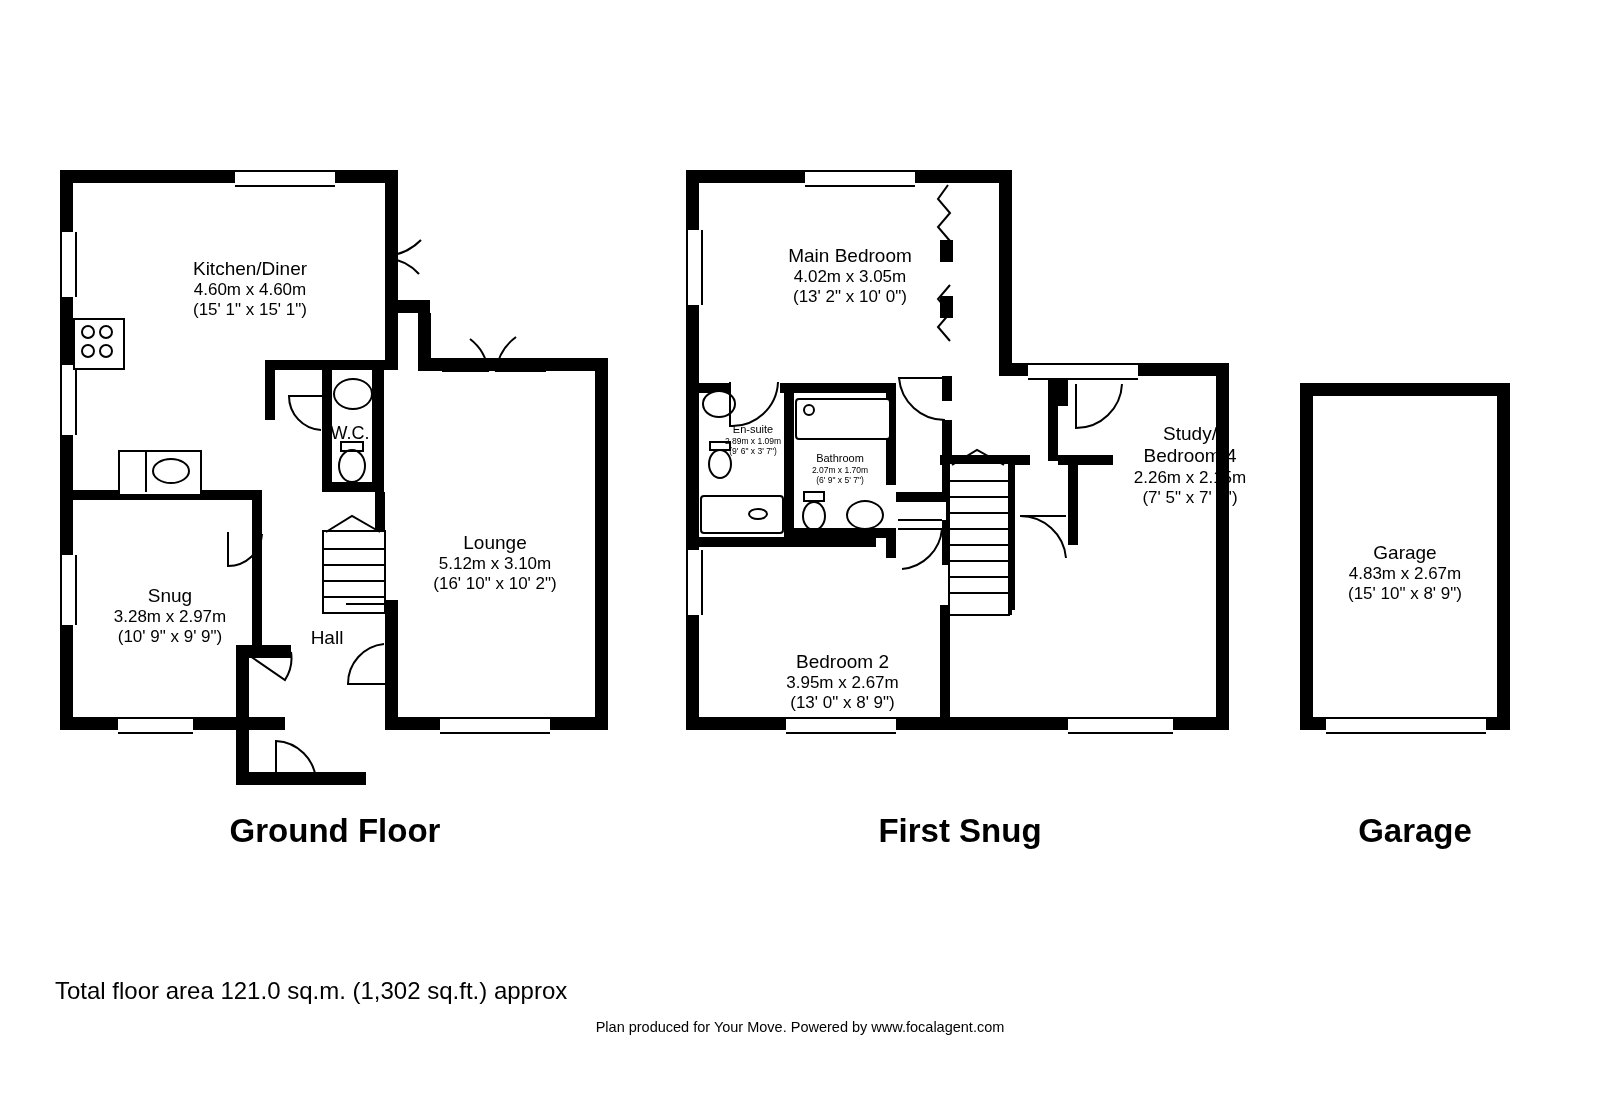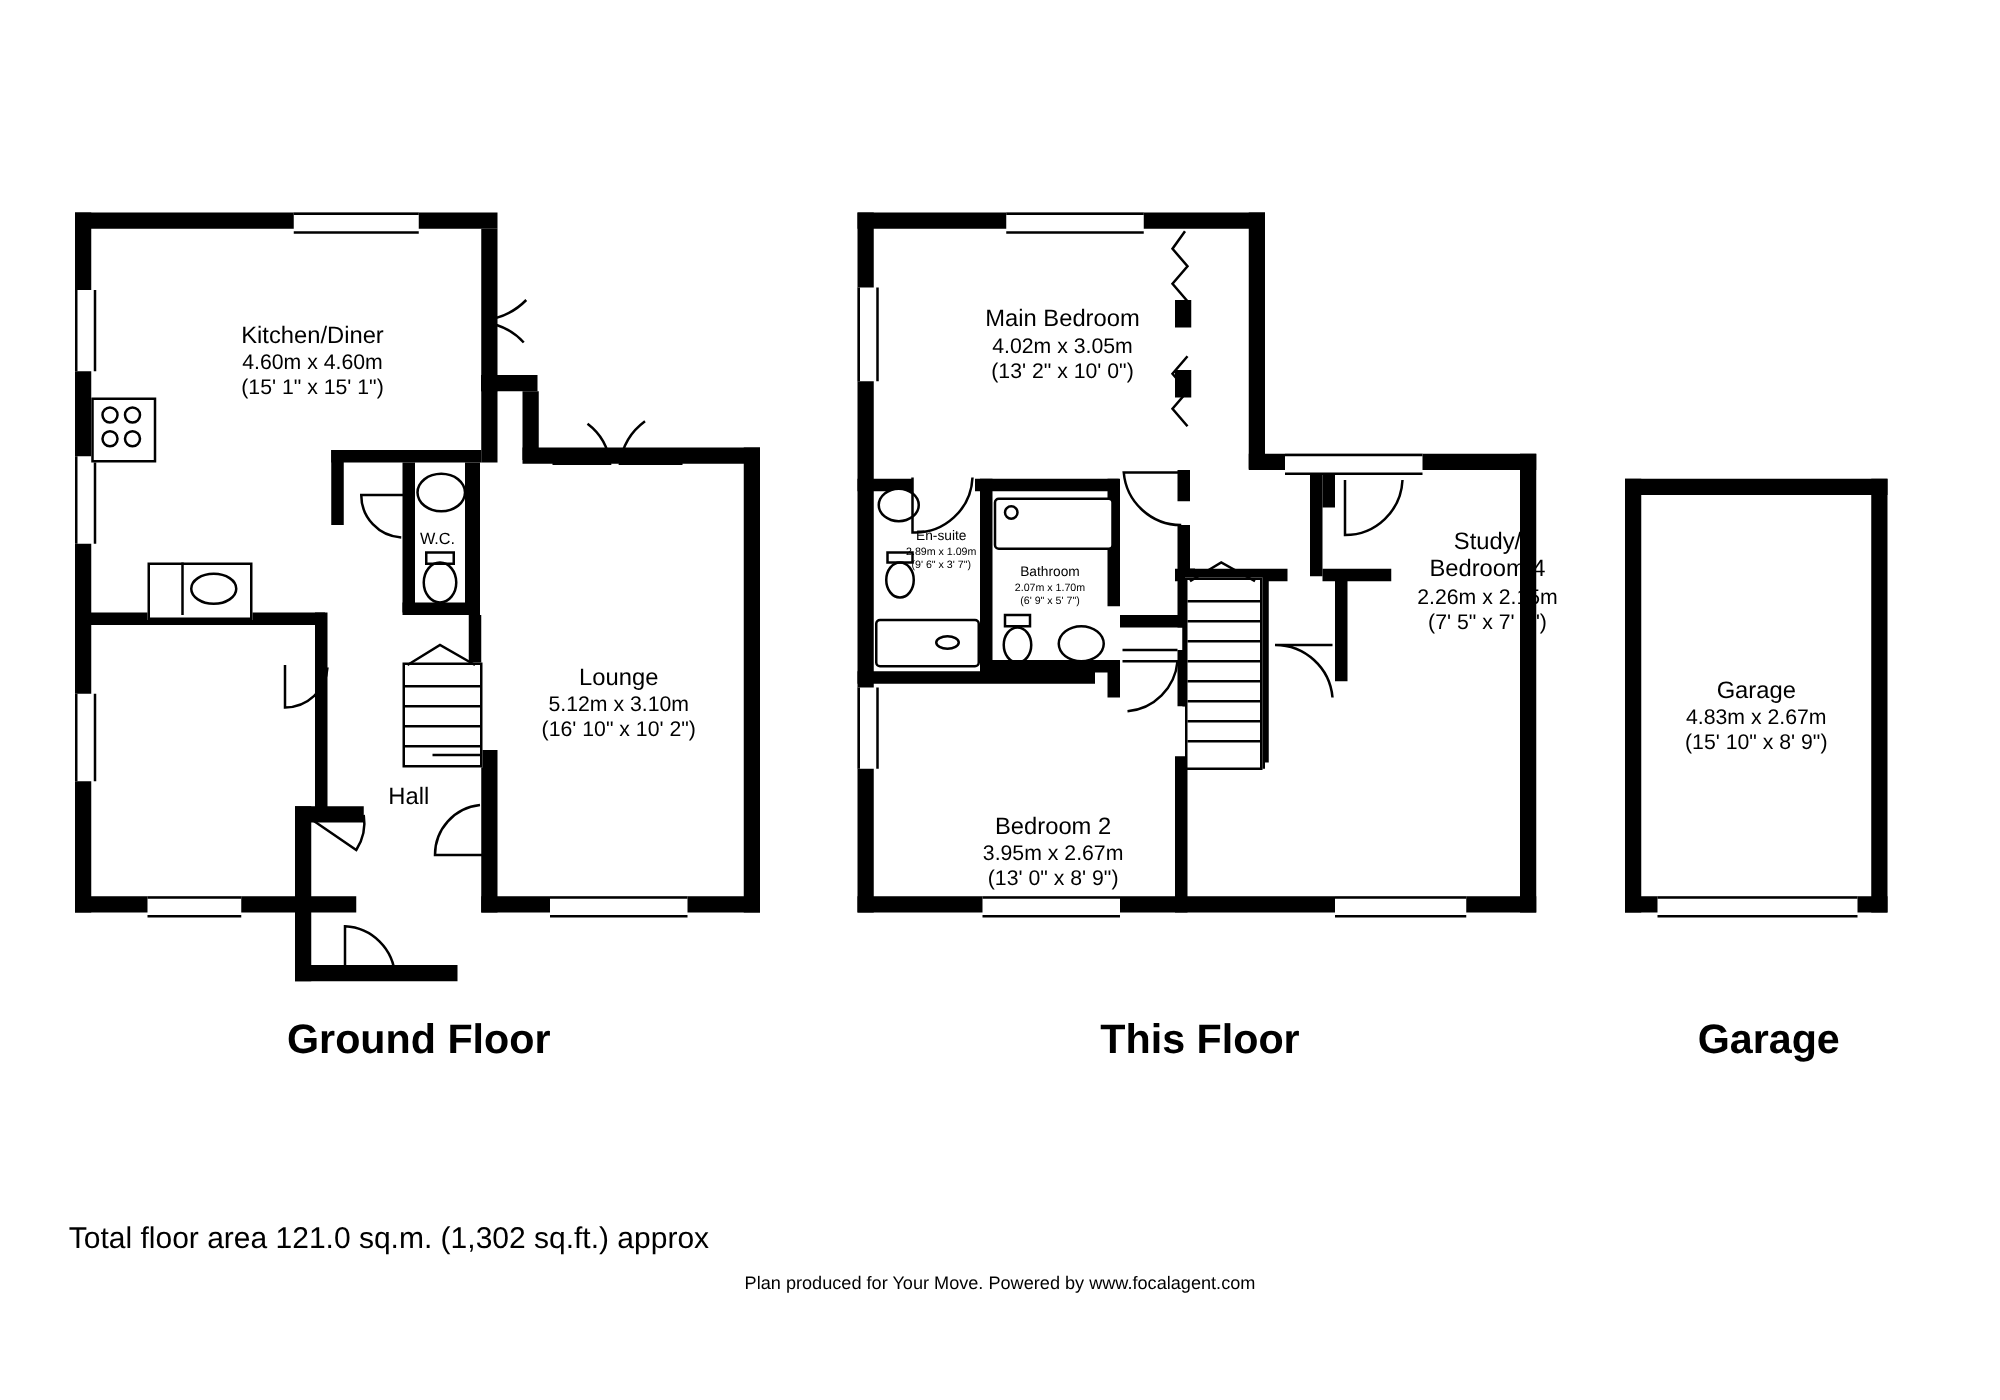--- a/index.html
+++ b/index.html
@@ -10,21 +10,21 @@
   }
   .plan{position:absolute;}
   .wall{position:absolute;background:#000;}
   .win{position:absolute;background:#ffffff;border-top:2px solid #000;border-bottom:2px solid #000;}
   .winv{position:absolute;background:#ffffff;border-left:2px solid #000;border-right:2px solid #000;}
   .label{position:absolute;text-align:center;line-height:1.18;white-space:nowrap;}
   .label .nm{font-size:19px;}
   .label .dm{font-size:17px;}
   .label.small .nm{font-size:11px;}
   .label.small .dm{font-size:8.5px;}
-  .label.mid .nm{font-size:13px;}
+  .label.mid .nm{font-size:18px;}
   .floor-title{position:absolute;font-size:33px;font-weight:bold;text-align:center;white-space:nowrap;}
   .total{position:absolute;font-size:24px;white-space:nowrap;}
   .disc{position:absolute;font-size:14.5px;text-align:center;line-height:1.35;width:1560px;left:20px;}
   svg{position:absolute;overflow:visible;}
   .fix{position:absolute;border:2px solid #000;background:#fff;}
   .oval{position:absolute;border:2px solid #000;background:#fff;border-radius:50%;}
   .stair{position:absolute;border:2px solid #000;background:#fff;}
   .stair i{position:absolute;left:0;right:0;height:0;border-top:2px solid #000;}
 </style>
 </head>
@@ -125,20 +125,25 @@
     <div class="dm">4.60m x 4.60m</div>
     <div class="dm">(15' 1" x 15' 1")</div>
   </div>
   <div class="label mid" style="left:305px;top:423px;width:90px;">
     <div class="nm">W.C.</div>
   </div>
   <div class="label" style="left:380px;top:532px;width:230px;">
     <div class="nm">Lounge</div>
     <div class="dm">5.12m x 3.10m</div>
     <div class="dm">(16' 10" x 10' 2")</div>
+  </div>
+  <div class="label" style="left:55px;top:585px;width:230px;">
+    <div class="nm">Snug</div>
+    <div class="dm">3.28m x 2.97m</div>
+    <div class="dm">(10' 9" x 9' 9")</div>
   </div>
   <div class="label" style="left:272px;top:627px;width:110px;">
     <div class="nm">Hall</div>
   </div>
 
   <div class="floor-title" style="left:100px;top:812px;width:470px;">Ground Floor</div>
 </div>
 
 <div class="plan" style="left:650px;top:0;width:640px;height:800px;">
 
@@ -260,21 +265,21 @@
     <div class="nm">Bedroom 4</div>
     <div class="dm">2.26m x 2.15m</div>
     <div class="dm">(7' 5" x 7' 1")</div>
   </div>
   <div class="label" style="left:70px;top:651px;width:245px;">
     <div class="nm">Bedroom 2</div>
     <div class="dm">3.95m x 2.67m</div>
     <div class="dm">(13' 0" x 8' 9")</div>
   </div>
 
-  <div class="floor-title" style="left:75px;top:812px;width:470px;">This Floor</div>
+  <div class="floor-title" style="left:75px;top:812px;width:470px;">First Snug</div>
 </div>
 
 <div class="plan" style="left:1290px;top:0;width:310px;height:800px;">
   <div class="wall" style="left:10px;top:383px;width:210px;height:13px;"></div>
   <div class="wall" style="left:10px;top:383px;width:13px;height:347px;"></div>
   <div class="wall" style="left:207px;top:383px;width:13px;height:347px;"></div>
   <div class="wall" style="left:10px;top:717px;width:210px;height:13px;"></div>
   <div class="win" style="left:36px;top:717px;width:160px;height:13px;"></div>
 
   <div class="label" style="left:10px;top:542px;width:210px;">

